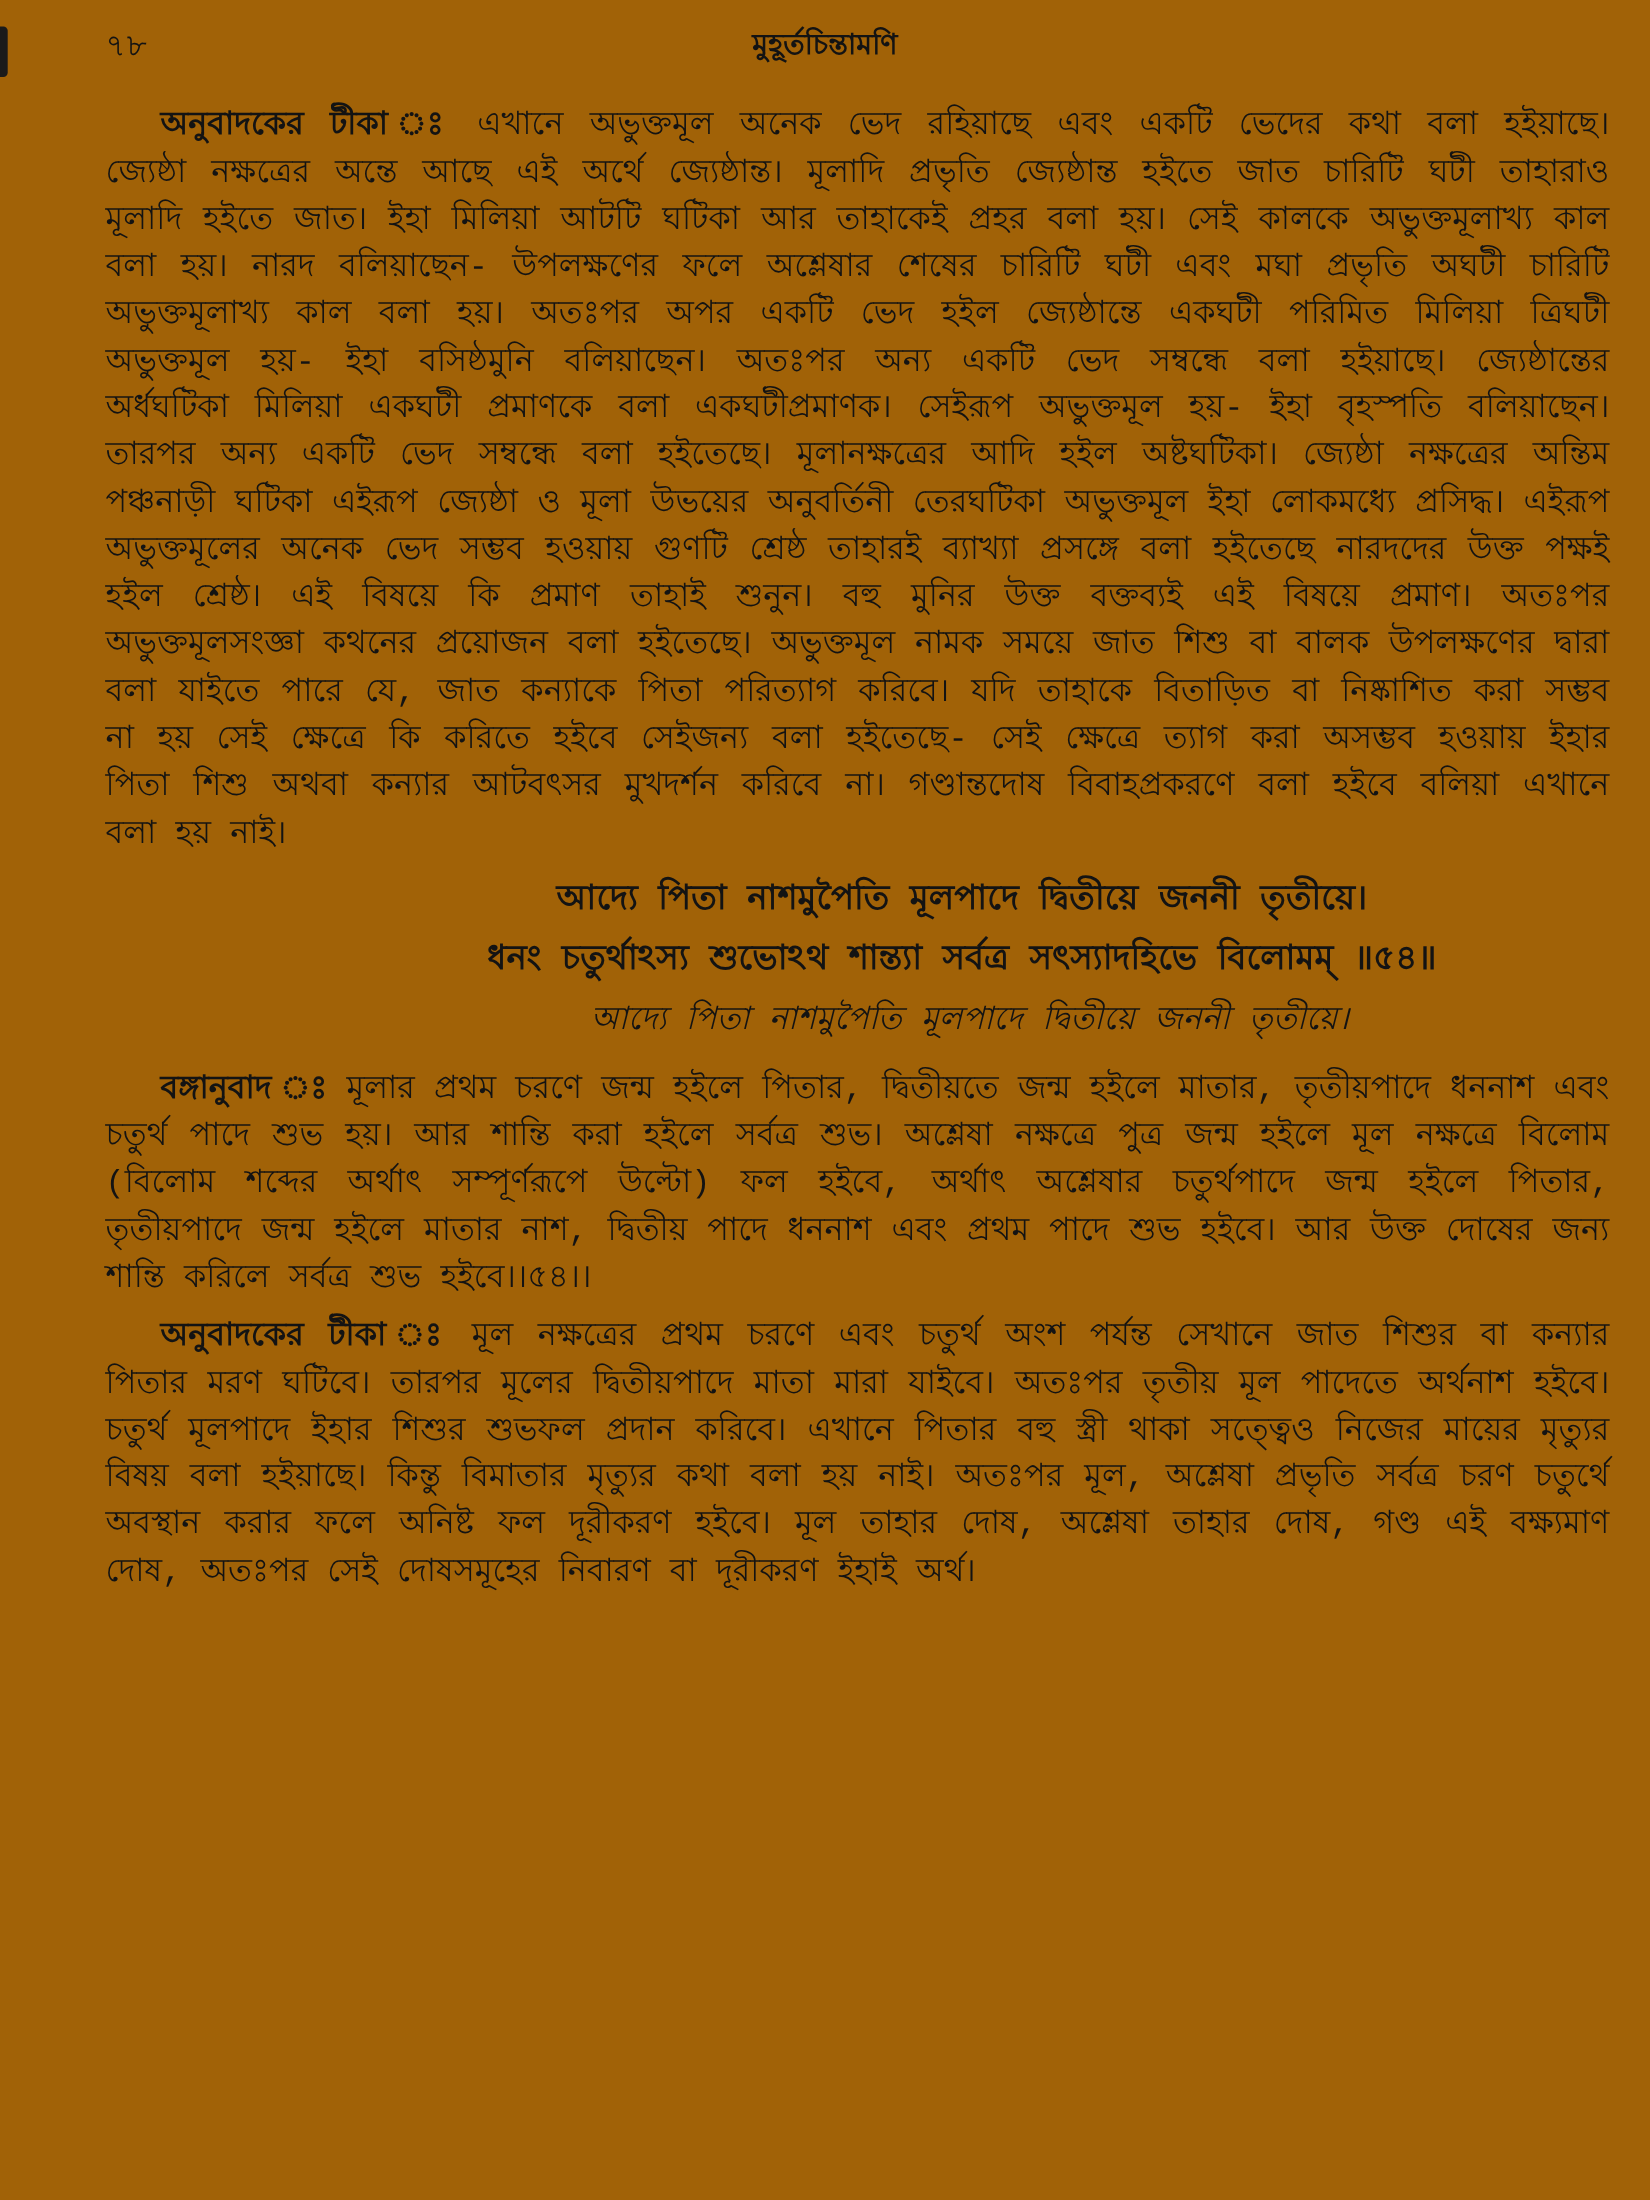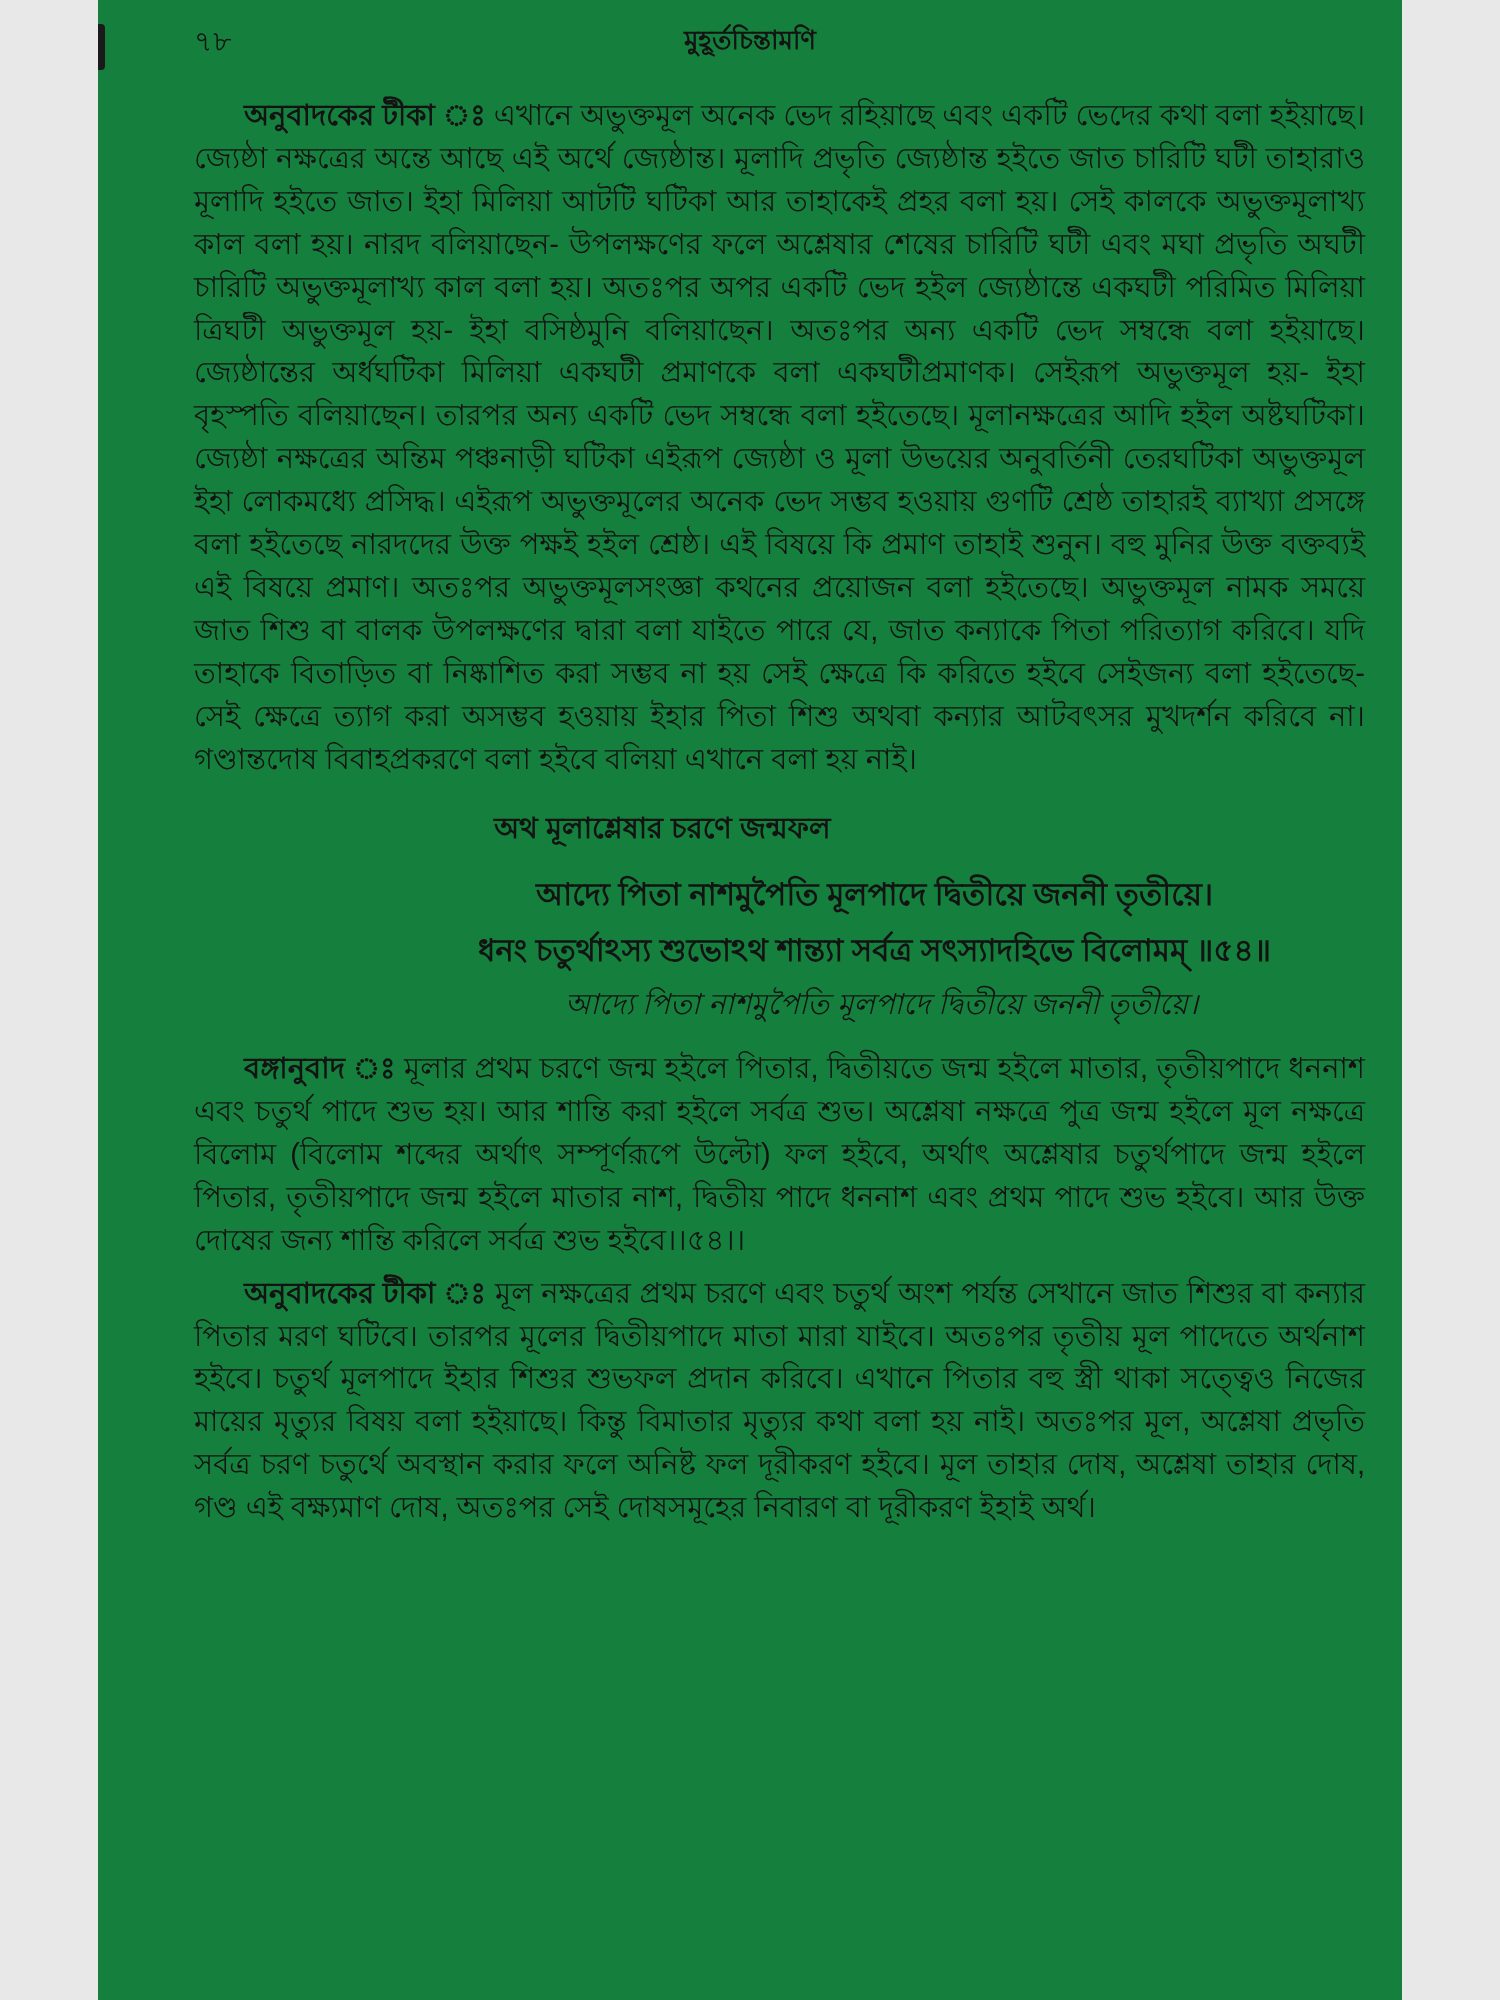--- a/index.html
+++ b/index.html
@@ -1,23 +1,23 @@
 <!DOCTYPE html>
 <html><head>
 <meta charset="utf-8">
 <style>
   html, body { margin: 0; padding: 0; background: #e8e8e8; }
   .page {
     position: relative;
-    width: 1304px;
+    width: 1500px;
     height: 2000px;
     margin: 0 auto;
-    background: #15803d;
+    background: #a16207;
     color: #131313;
-    font-family: Liberation Sans, sans-serif;
+    font-family: Liberation Mono, monospace;
     overflow: hidden;
     box-sizing: border-box;
   }
   .scan-edge {
     position: absolute;
     left: 0; top: 24px;
     width: 7px; height: 46px;
     background: #1a1a1a;
     border-radius: 0 4px 4px 0;
   }
@@ -83,21 +83,20 @@
 
   <div class="header">
     <span class="page-number">৭৮</span>
     <div class="book-title">মুহূর্তচিন্তামণি</div>
   </div>
 
   <div class="content">
 
     <p class="body-para"><span class="lead-label">অনুবাদকের টীকা ঃ</span> <span>এখানে অভুক্তমূল অনেক ভেদ রহিয়াছে এবং একটি ভেদের কথা বলা হইয়াছে। জ্যেষ্ঠা নক্ষত্রের অন্তে আছে এই অর্থে জ্যেষ্ঠান্ত। মূলাদি প্রভৃতি জ্যেষ্ঠান্ত হইতে জাত চারিটি ঘটী তাহারাও মূলাদি হইতে জাত। ইহা মিলিয়া আটটি ঘটিকা আর তাহাকেই প্রহর বলা হয়। সেই কালকে অভুক্তমূলাখ্য কাল বলা হয়। নারদ বলিয়াছেন- উপলক্ষণের ফলে অশ্লেষার শেষের চারিটি ঘটী এবং মঘা প্রভৃতি অঘটী চারিটি অভুক্তমূলাখ্য কাল বলা হয়। অতঃপর অপর একটি ভেদ হইল জ্যেষ্ঠান্তে একঘটী পরিমিত মিলিয়া ত্রিঘটী অভুক্তমূল হয়- ইহা বসিষ্ঠমুনি বলিয়াছেন। অতঃপর অন্য একটি ভেদ সম্বন্ধে বলা হইয়াছে। জ্যেষ্ঠান্তের অর্ধঘটিকা মিলিয়া একঘটী প্রমাণকে বলা একঘটীপ্রমাণক। সেইরূপ অভুক্তমূল হয়- ইহা বৃহস্পতি বলিয়াছেন। তারপর অন্য একটি ভেদ সম্বন্ধে বলা হইতেছে। মূলানক্ষত্রের আদি হইল অষ্টঘটিকা। জ্যেষ্ঠা নক্ষত্রের অন্তিম পঞ্চনাড়ী ঘটিকা এইরূপ জ্যেষ্ঠা ও মূলা উভয়ের অনুবর্তিনী তেরঘটিকা অভুক্তমূল ইহা লোকমধ্যে প্রসিদ্ধ। এইরূপ অভুক্তমূলের অনেক ভেদ সম্ভব হওয়ায় গুণটি শ্রেষ্ঠ তাহারই ব্যাখ্যা প্রসঙ্গে বলা হইতেছে নারদদের উক্ত পক্ষই হইল শ্রেষ্ঠ। এই বিষয়ে কি প্রমাণ তাহাই শুনুন। বহু মুনির উক্ত বক্তব্যই এই বিষয়ে প্রমাণ। অতঃপর অভুক্তমূলসংজ্ঞা কথনের প্রয়োজন বলা হইতেছে। অভুক্তমূল নামক সময়ে জাত শিশু বা বালক উপলক্ষণের দ্বারা বলা যাইতে পারে যে, জাত কন্যাকে পিতা পরিত্যাগ করিবে। যদি তাহাকে বিতাড়িত বা নিষ্কাশিত করা সম্ভব না হয় সেই ক্ষেত্রে কি করিতে হইবে সেইজন্য বলা হইতেছে- সেই ক্ষেত্রে ত্যাগ করা অসম্ভব হওয়ায় ইহার পিতা শিশু অথবা কন্যার আটবৎসর মুখদর্শন করিবে না। গণ্ডান্তদোষ বিবাহপ্রকরণে বলা হইবে বলিয়া এখানে বলা হয় নাই।</span></p>
 
-    <div class="section-heading">অথ মূলাশ্লেষার চরণে জন্মফল</div>
 
     <div class="verse-block">
       <div class="verse-line">আদ্যে পিতা নাশমুপৈতি মূলপাদে দ্বিতীয়ে জননী তৃতীয়ে।</div>
       <div class="verse-line">ধনং চতুর্থাঽস্য শুভোঽথ শান্ত্যা সর্বত্র সৎস্যাদহিভে বিলোমম্ ॥৫৪॥</div>
       <div class="verse-line-italic">আদ্যে পিতা নাশমুপৈতি মূলপাদে দ্বিতীয়ে জননী তৃতীয়ে।</div>
     </div>
 
     <p class="body-para gap-before"><span class="lead-label">বঙ্গানুবাদ ঃ</span> <span>মূলার প্রথম চরণে জন্ম হইলে পিতার, দ্বিতীয়তে জন্ম হইলে মাতার, তৃতীয়পাদে ধননাশ এবং চতুর্থ পাদে শুভ হয়। আর শান্তি করা হইলে সর্বত্র শুভ। অশ্লেষা নক্ষত্রে পুত্র জন্ম হইলে মূল নক্ষত্রে বিলোম (বিলোম শব্দের অর্থাৎ সম্পূর্ণরূপে উল্টো) ফল হইবে, অর্থাৎ অশ্লেষার চতুর্থপাদে জন্ম হইলে পিতার, তৃতীয়পাদে জন্ম হইলে মাতার নাশ, দ্বিতীয় পাদে ধননাশ এবং প্রথম পাদে শুভ হইবে। আর উক্ত দোষের জন্য শান্তি করিলে সর্বত্র শুভ হইবে।।৫৪।।</span></p>
 
     <p class="body-para gap-before"><span class="lead-label">অনুবাদকের টীকা ঃ</span> <span>মূল নক্ষত্রের প্রথম চরণে এবং চতুর্থ অংশ পর্যন্ত সেখানে জাত শিশুর বা কন্যার পিতার মরণ ঘটিবে। তারপর মূলের দ্বিতীয়পাদে মাতা মারা যাইবে। অতঃপর তৃতীয় মূল পাদেতে অর্থনাশ হইবে। চতুর্থ মূলপাদে ইহার শিশুর শুভফল প্রদান করিবে। এখানে পিতার বহু স্ত্রী থাকা সত্ত্বেও নিজের মায়ের মৃত্যুর বিষয় বলা হইয়াছে। কিন্তু বিমাতার মৃত্যুর কথা বলা হয় নাই। অতঃপর মূল, অশ্লেষা প্রভৃতি সর্বত্র চরণ চতুর্থে অবস্থান করার ফলে অনিষ্ট ফল দূরীকরণ হইবে। মূল তাহার দোষ, অশ্লেষা তাহার দোষ, গণ্ড এই বক্ষ্যমাণ দোষ, অতঃপর সেই দোষসমূহের নিবারণ বা দূরীকরণ ইহাই অর্থ।</span></p>

